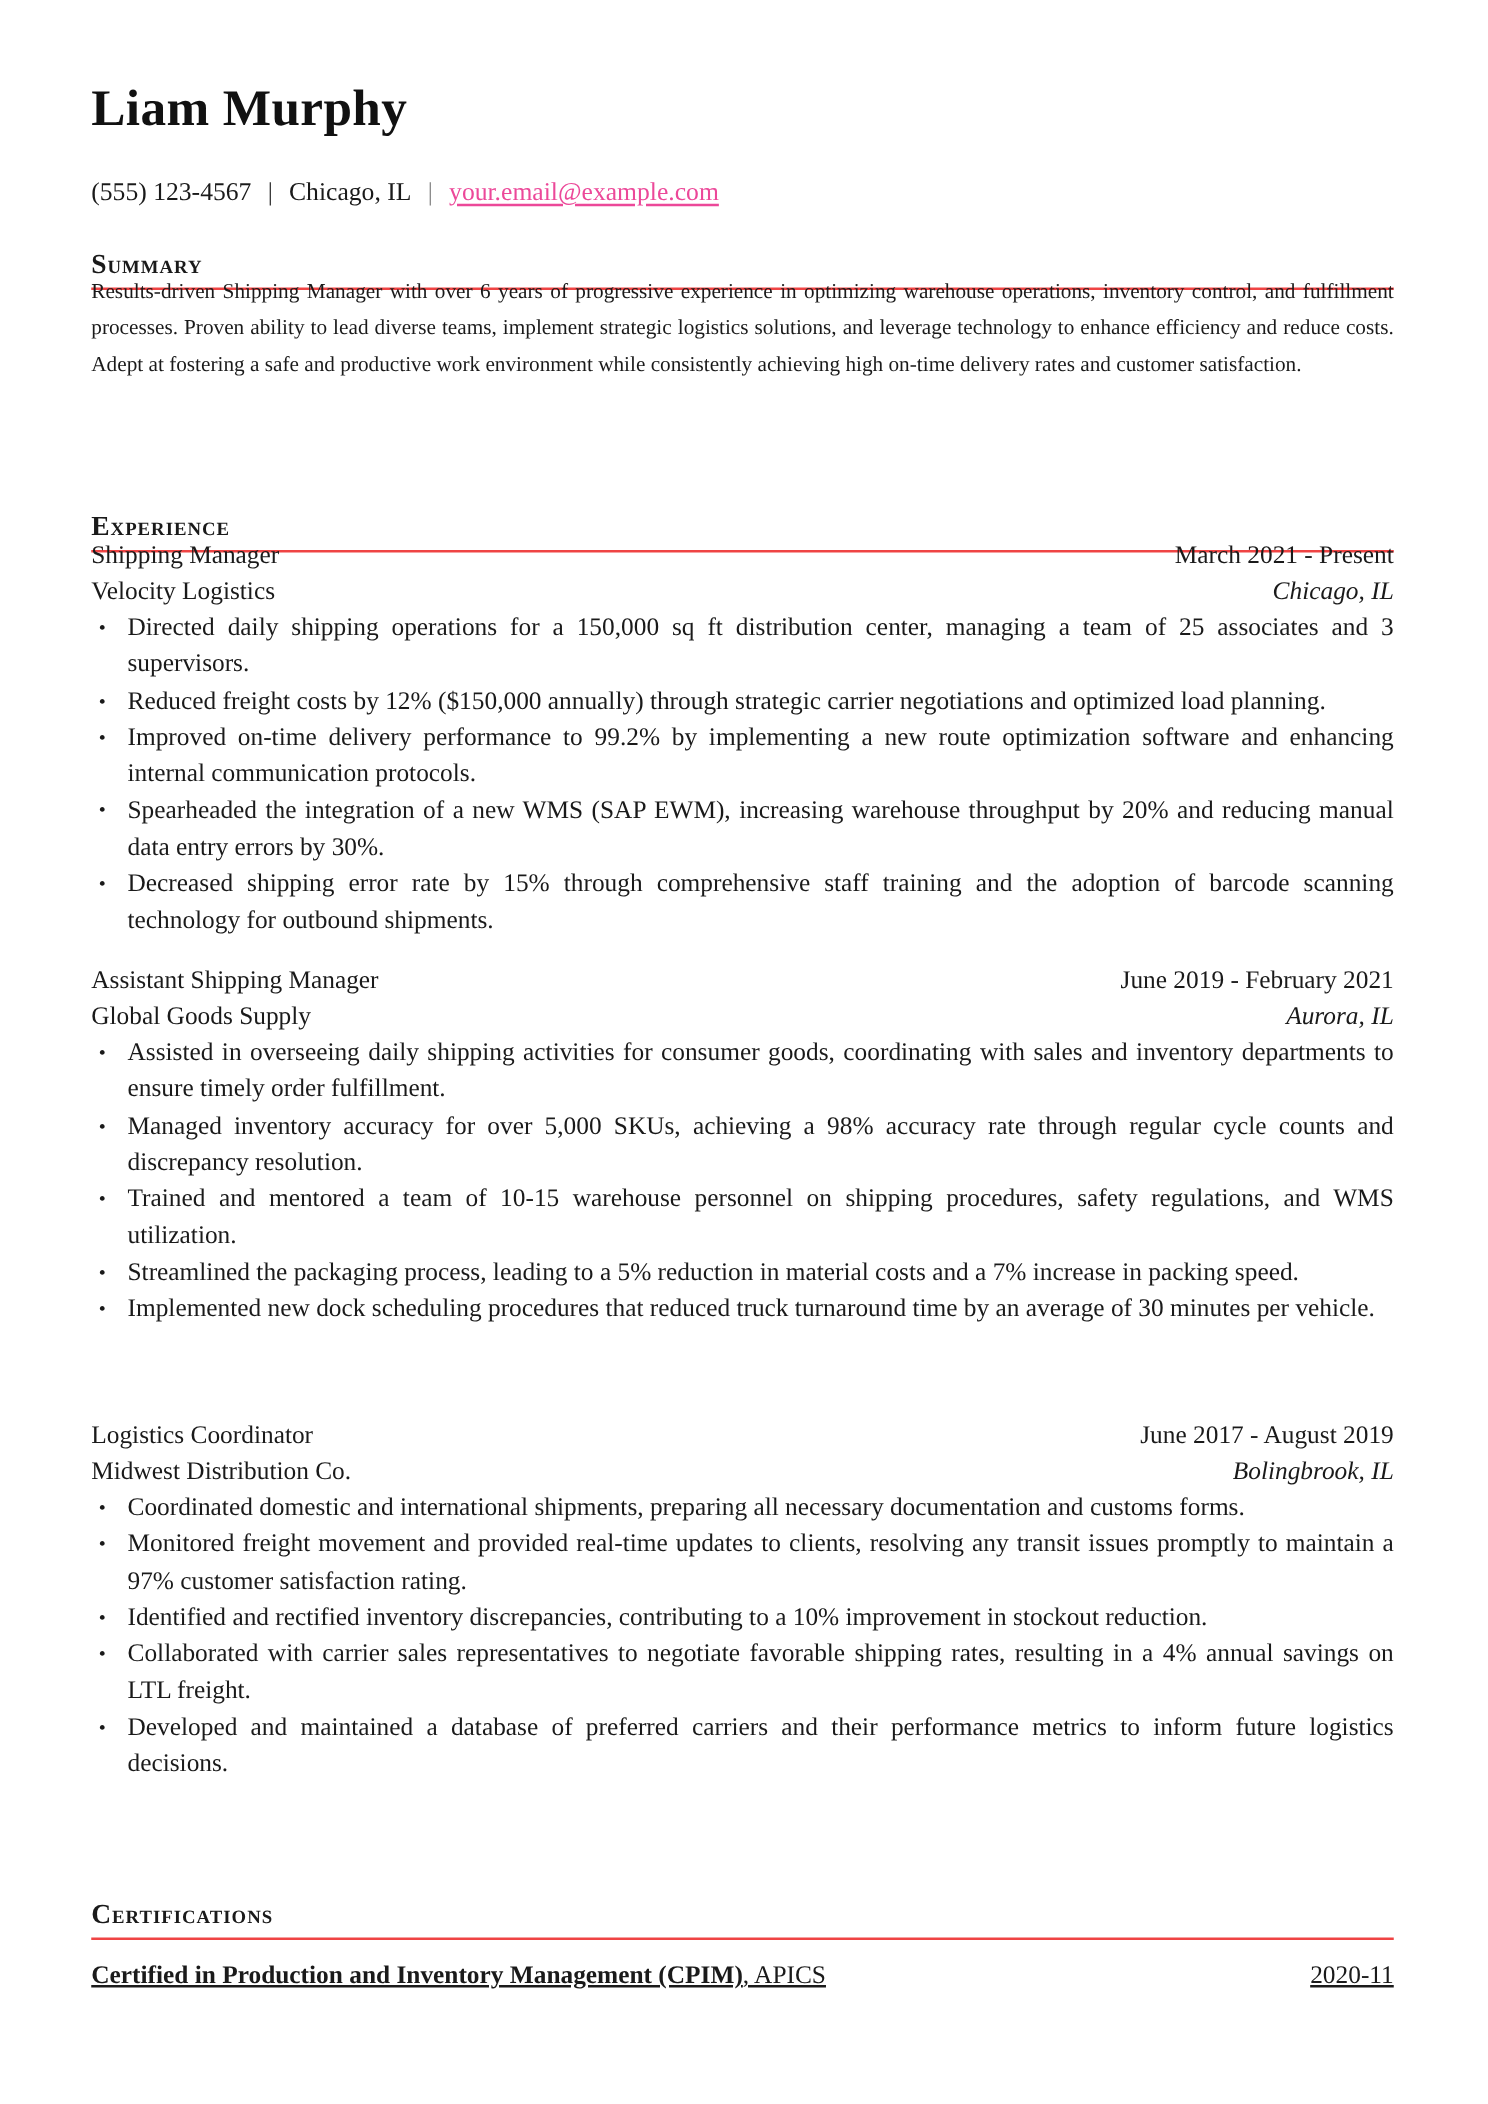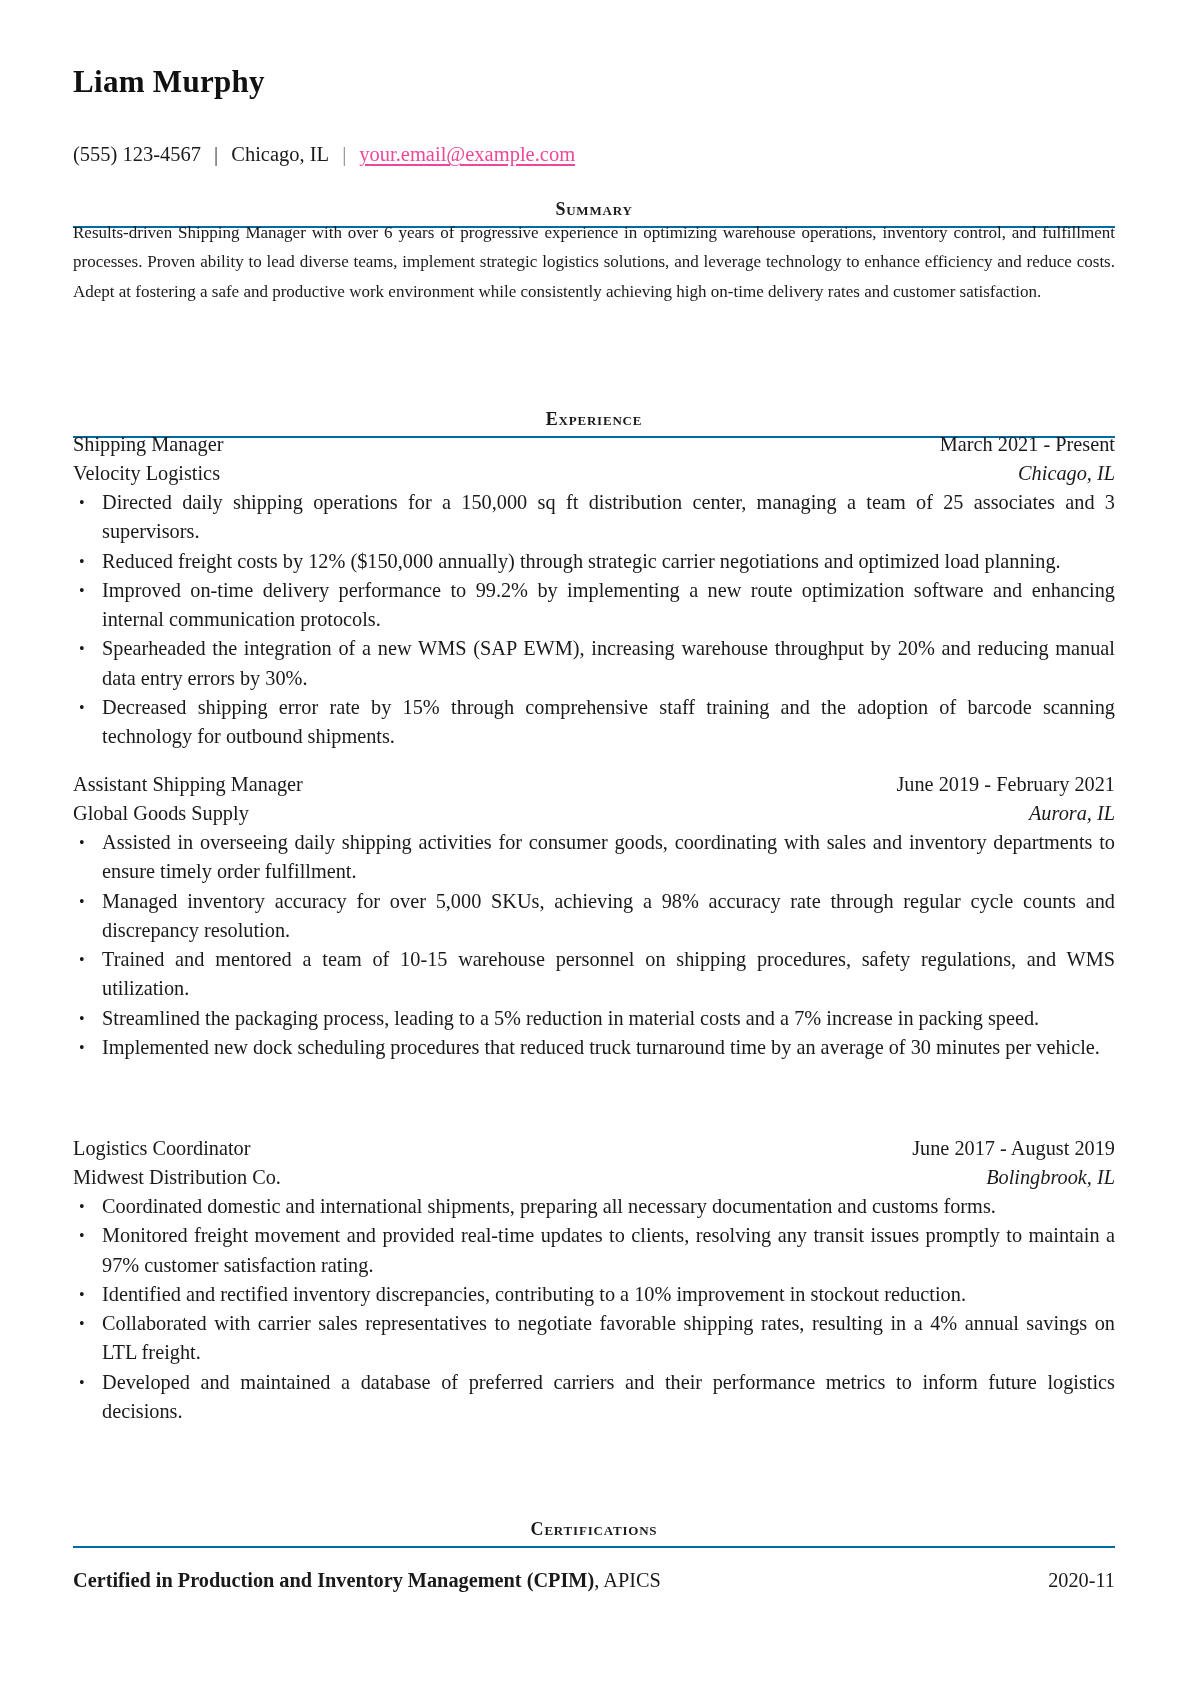--- a/index.html
+++ b/index.html
@@ -4,49 +4,49 @@
 <style>
   html, body { margin: 0; padding: 0; background: #ffffff; }
   body {
     width: 1190px; height: 1683px; position: relative; overflow: hidden;
     font-family: "Liberation Serif", "DejaVu Serif", serif;
     color: #1a1a1a;
   }
   .page { position: absolute; left: 73px; top: 0; width: 1042px; }
   .name {
     position: absolute; top: 66px; left: 0;
-    font-size: 31px; font-weight: bold; letter-spacing: 0.3px; line-height: 1;
+    font-size: 41px; font-weight: bold; letter-spacing: 0.3px; line-height: 1;
     color: #111;
   }
   .contact {
     position: absolute; top: 144px; left: 0; font-size: 20.5px; line-height: 1; white-space: nowrap;
   }
   .contact .sep { display: inline-block; margin: 0 13px; color: #333; }
   .contact .sep.light { color: #888; }
   .contact a { color: #ec4899; text-decoration: underline; text-underline-offset: 3px; }
   .section-head {
     position: absolute; left: 0; width: 1042px;
-    font-size: 18px; font-weight: bold; font-variant: small-caps; letter-spacing: 0.8px; line-height: 1;
-    border-bottom: 2px solid #0369a1; padding-bottom: 8px; text-align: center;
+    font-size: 22px; font-weight: bold; font-variant: small-caps; letter-spacing: 0.8px; line-height: 1;
+    border-bottom: 2px solid #ef4444; padding-bottom: 8px;
   }
   .section-head span { display: inline-block; }
   .summary {
     position: absolute; top: 218px; left: 0; width: 1042px;
     font-size: 17px; line-height: 29.3px; text-align: justify; hyphens: auto;
   }
   .job { position: absolute; left: 0; width: 1042px; font-size: 20.3px; }
   .job .row { display: flex; justify-content: space-between; line-height: 29px; height: 29px; }
   .job .title { font-weight: normal; }
   .job .loc { font-style: italic; }
   .job ul { margin: 0; padding: 0; list-style: none; }
   .job li { position: relative; padding-left: 29px; line-height: 29.3px; text-align: justify; }
   .job li .bullet { position: absolute; left: 6px; top: 0; font-size: 16px; }
   .cert {
     position: absolute; left: 0; top: 1566px; width: 1042px; font-size: 20.3px;
-    display: flex; justify-content: space-between; line-height: 29px;
+    display: flex; justify-content: space-between; line-height: 29px; text-decoration: underline;
   }
   .cert .cert-name { font-weight: bold; }
 </style>
 </head>
 <body>
 
 <div class="page">
 
   <div class="name">Liam Murphy</div>
 

